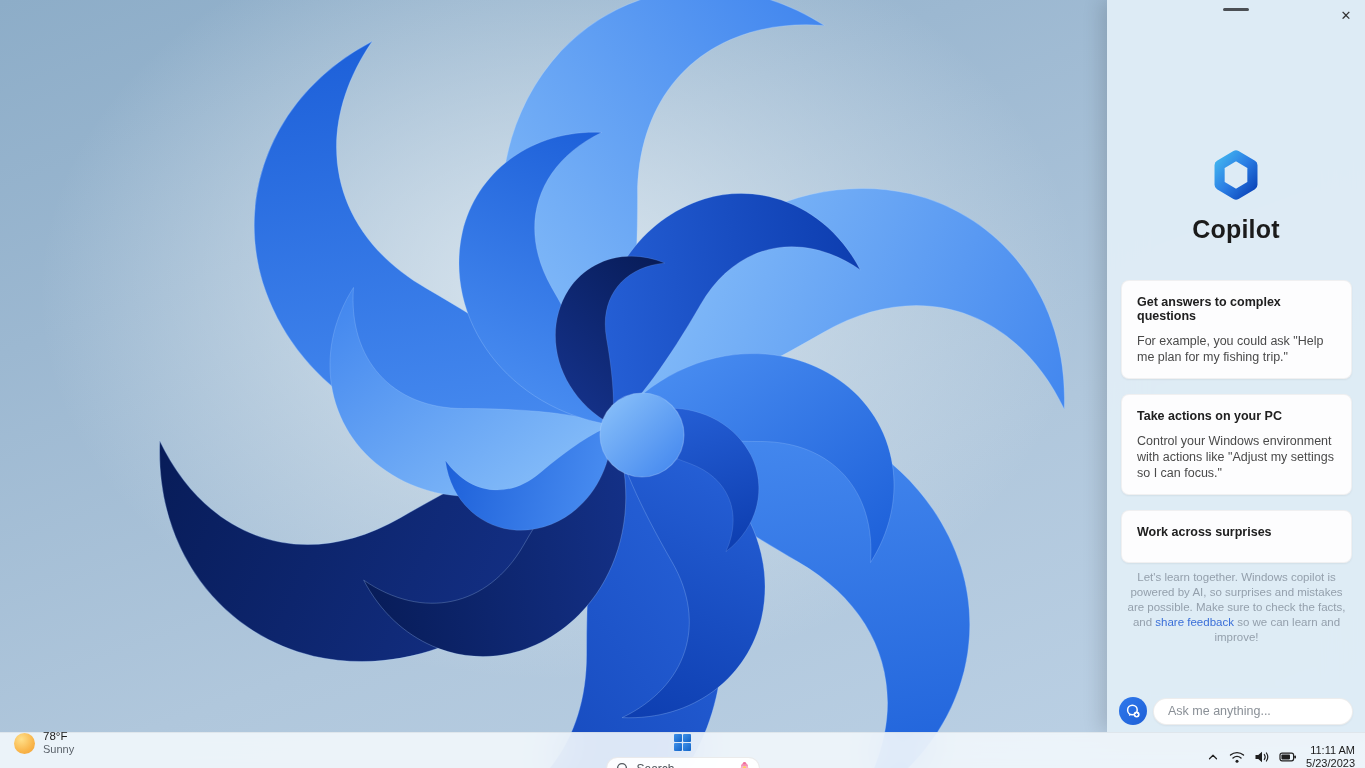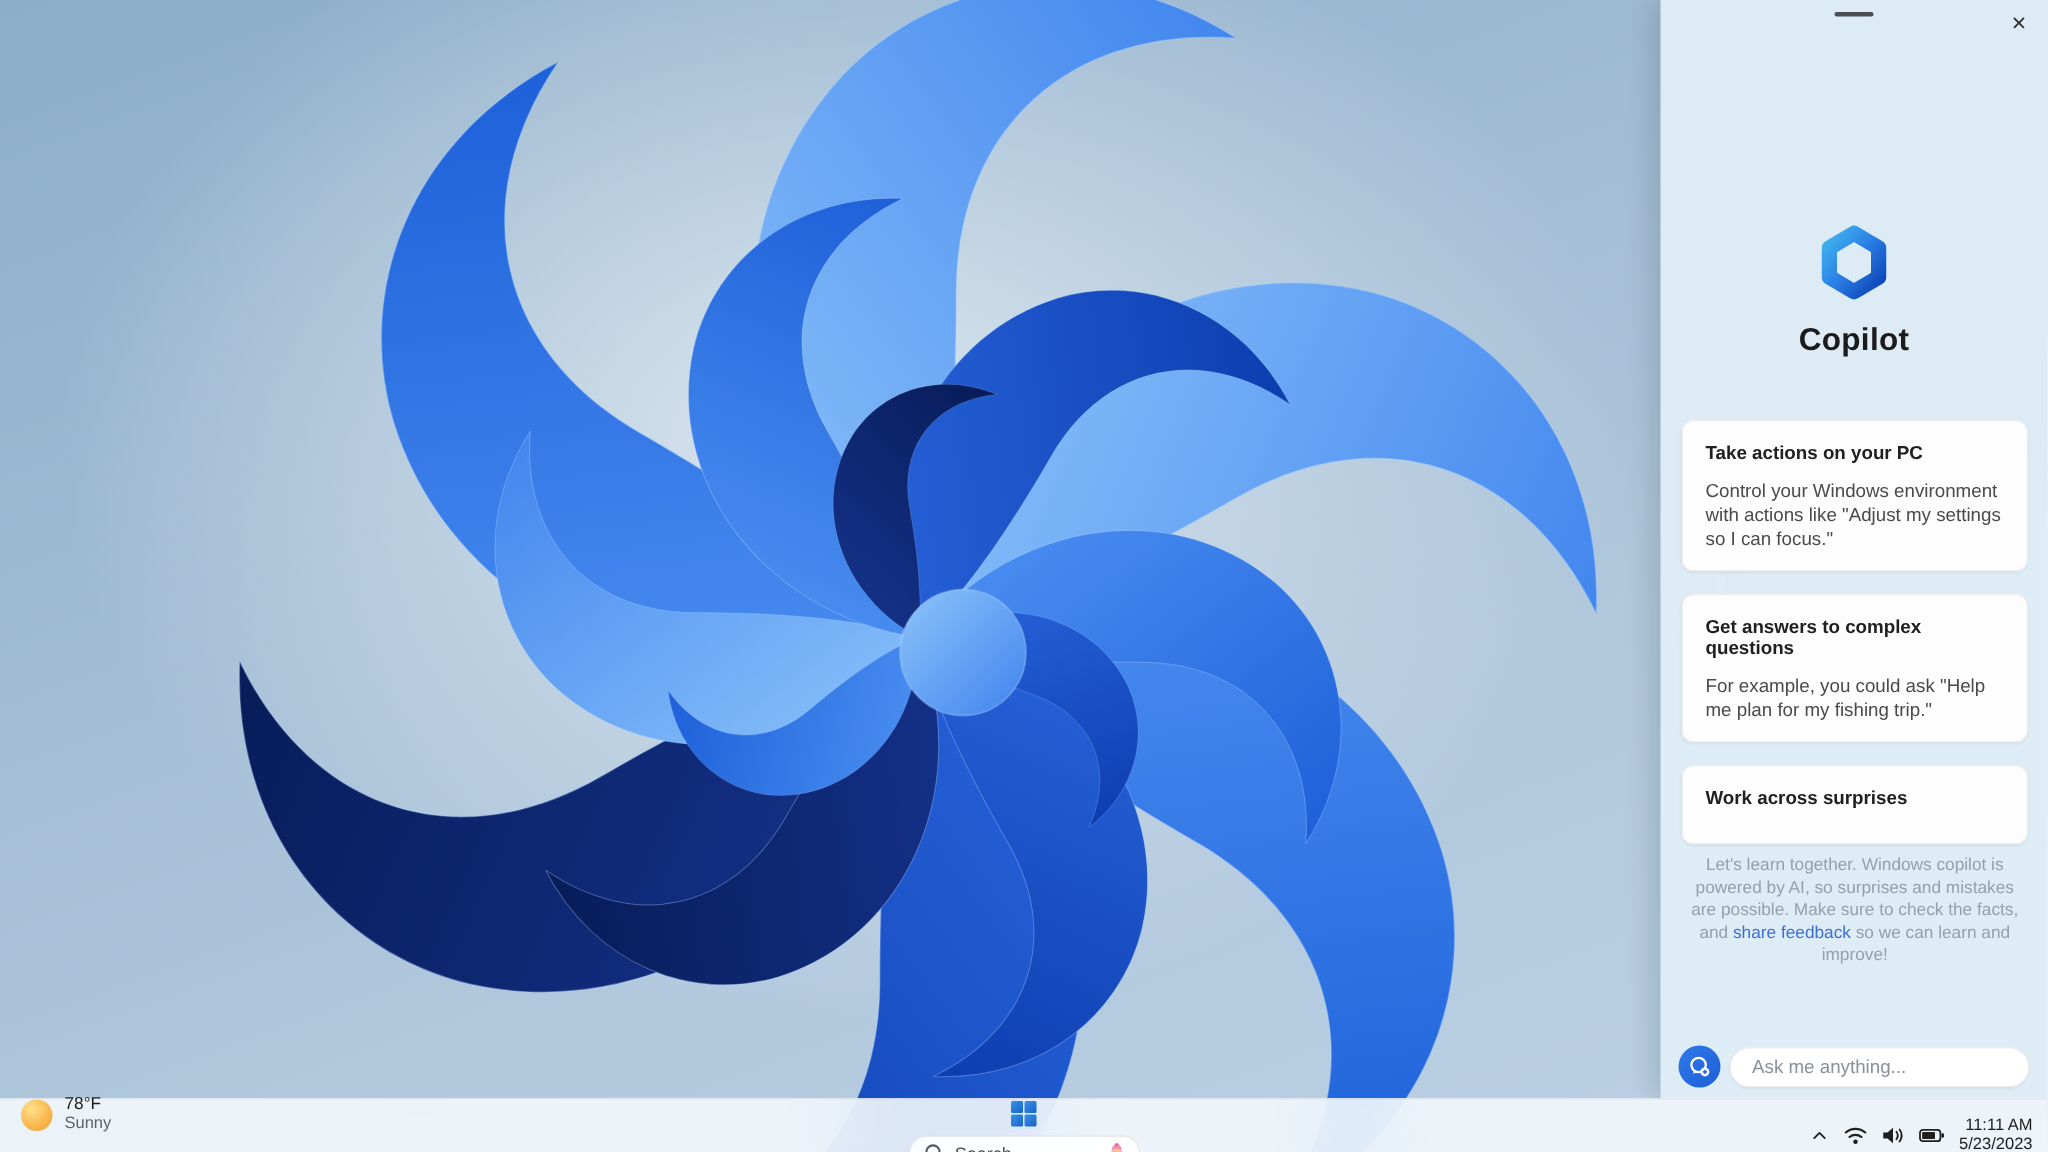--- a/index.html
+++ b/index.html
@@ -17,21 +17,21 @@
     box-shadow:-6px 0 18px rgba(0,0,0,0.14);
     backdrop-filter:blur(18px); }
   .drag-handle { position:absolute; top:8px; left:50%; transform:translateX(-50%);
     width:26px; height:3px; border-radius:2px; background:#4b4f54; cursor:grab; }
   .close-btn { position:absolute; top:3px; right:7px; width:24px; height:24px;
     display:flex; align-items:center; justify-content:center;
     font-size:13px; color:#333; cursor:pointer; border-radius:4px; }
   .logo-wrap { position:absolute; top:150px; left:50%; transform:translateX(-50%);
     width:50px; height:50px; }
   .sidebar-title { position:absolute; top:215px; width:100%; text-align:center;
-    font-size:21px; font-weight:700; color:#1b1b1b; letter-spacing:.2px; }
+    font-size:25px; font-weight:700; color:#1b1b1b; letter-spacing:.2px; }
   .cards { position:absolute; top:280px; left:14px; right:13px;
     display:flex; flex-direction:column; gap:15px; }
   .card { background:#fdfdfe; border:1px solid rgba(0,0,0,0.05); border-radius:8px;
     padding:14px 15px 13px 15px; box-shadow:0 1px 2px rgba(0,0,0,0.06); cursor:pointer; }
   .card h3 { font-size:12.5px; font-weight:700; color:#202020; margin-bottom:10px; }
   .card p  { font-size:12.5px; color:#4a4a4a; line-height:16px; }
   .disclaimer { position:absolute; top:570px; left:16px; right:15px;
     text-align:center; font-size:11.5px; line-height:15px; color:#94a0ac; }
   .disclaimer a { color:#3a6fd8; text-decoration:none; cursor:pointer; }
   .ask-row { position:absolute; left:12px; right:12px; bottom:7px;
@@ -143,26 +143,26 @@
           </linearGradient>
         </defs>
         <path d="M32 7 L53 19.5 V44.5 L32 57 L11 44.5 V19.5 Z" fill="none" stroke="url(#cg)" stroke-width="13" stroke-linejoin="round"></path>
       </svg>
     </div>
 
     <h1 class="sidebar-title">Copilot</h1>
 
     <div class="cards">
       <div class="card">
+        <h3>Get answers to complex questions</h3>
+        <p>For example, you could ask "Help me plan for my fishing trip."</p>
+      </div>
+      <div class="card">
         <h3>Take actions on your PC</h3>
         <p>Control your Windows environment with actions like "Adjust my settings so I can focus."</p>
-      </div>
-      <div class="card">
-        <h3>Get answers to complex questions</h3>
-        <p>For example, you could ask "Help me plan for my fishing trip."</p>
       </div>
       <div class="card">
         <h3>Work across surprises</h3>
       </div>
     </div>
 
     <p class="disclaimer"><span>Let's learn together. Windows copilot is powered by AI, so surprises and mistakes are possible. Make sure to check the facts, and </span><a>share feedback</a><span> so we can learn and improve!</span></p>
 
     <div class="ask-row">
       <div class="new-topic-btn">

